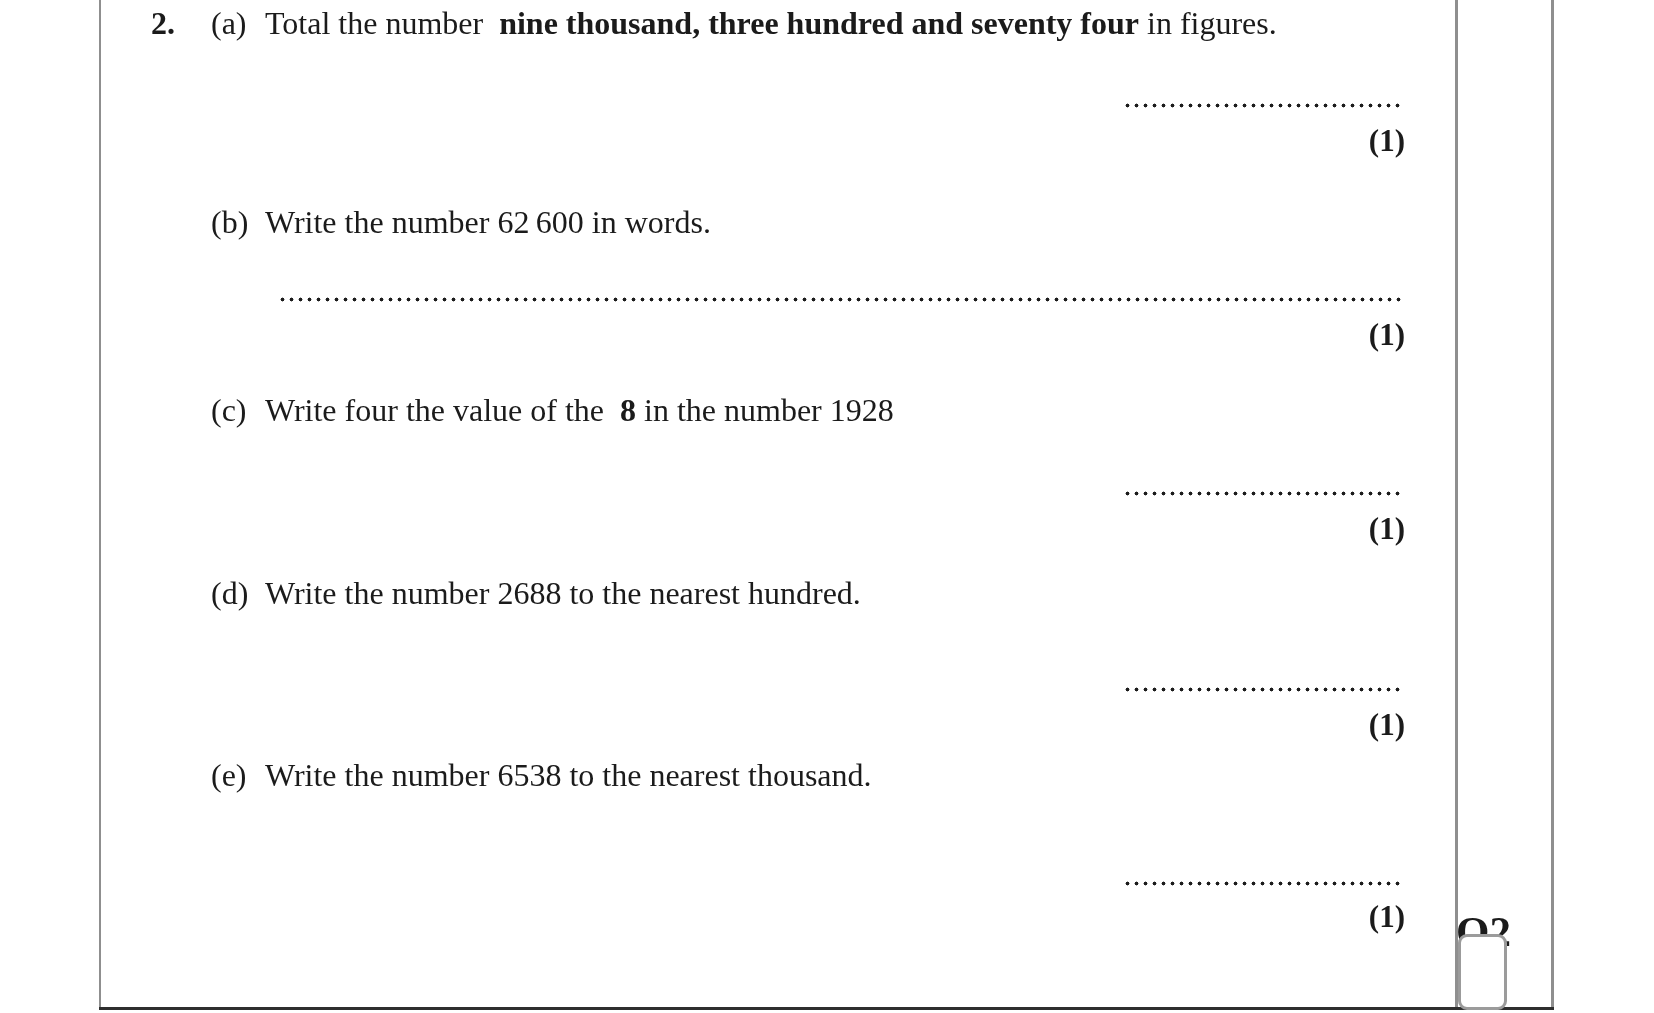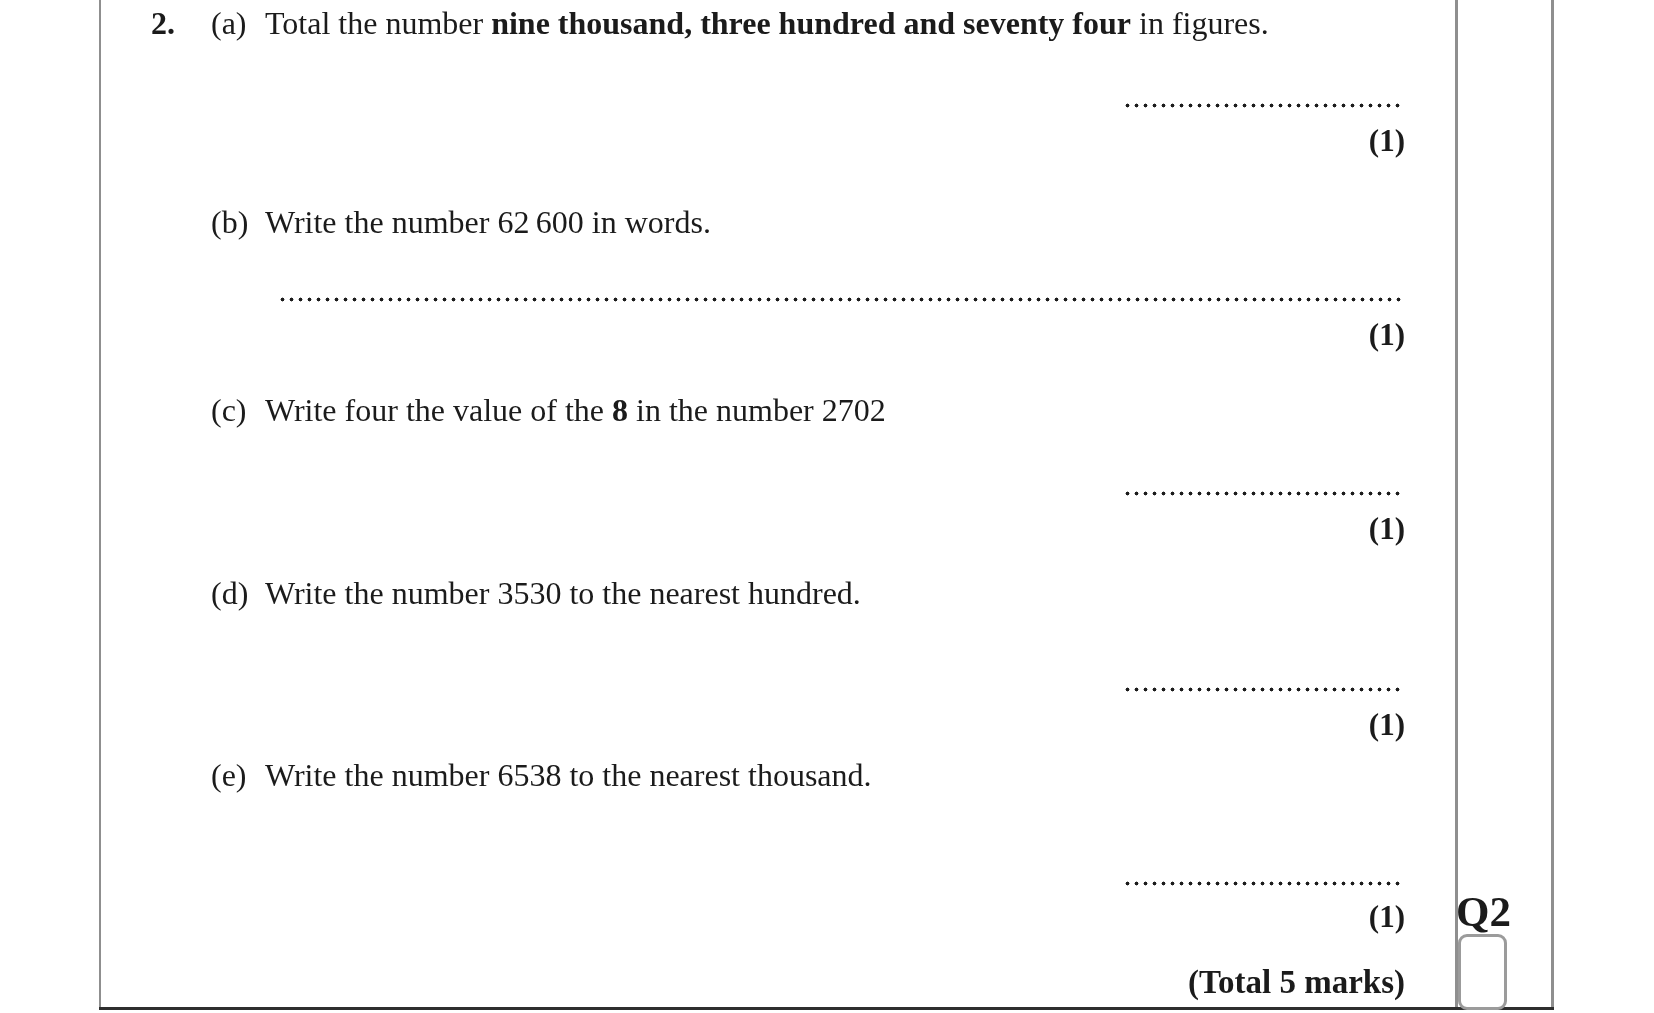--- a/index.html
+++ b/index.html
@@ -34,34 +34,34 @@
     background-repeat: repeat-x;
     background-position: left center;
   }
   .dotted.short { left: 1123px; width: 278px; }
   .dotted.long  { left: 278px;  width: 1123px; }
   .marks {
     position: absolute; left: 1255px; width: 150px;
     text-align: right; font-size: 31px; font-weight: bold;
   }
   #q-ref {
-    position: absolute; left: 1456px; top: 890px;
+    position: absolute; left: 1456px; top: 910px;
     font-size: 43px; font-weight: bold; line-height: 1;
   }
   #mark-box {
     position: absolute; left: 1458px; top: 934px;
     width: 43px; height: 70px;
     border: 3px solid #9b9b9b; border-radius: 9px;
     background: #ffffff;
   }
   #total-marks {
     position: absolute; left: 955px; width: 450px; top: 964px;
     text-align: right; font-size: 33px; font-weight: bold;
   }
-  b { font-weight: bold; }
+  b { font-weight: bold; margin-left: 8px; }
 </style>
 </head>
 <body>
 
 <div id="page">
 
   <div id="left-rule" class="vrule"></div>
   <div id="right-rule-inner" class="vrule"></div>
   <div id="right-rule-outer" class="vrule"></div>
   <div id="bottom-rule"></div>
@@ -77,37 +77,36 @@
 
   <div class="part" style="top:204px">
     <span class="plabel">(b)</span>
     <span class="ptext"><span>Write the number 62 600 in words.</span><b></b><span></span></span>
   </div>
   <div class="dotted long" style="top:297px"></div>
   <div class="marks" style="top:317px">(1)</div>
 
   <div class="part" style="top:392px">
     <span class="plabel">(c)</span>
-    <span class="ptext"><span>Write four the value of the </span><b>8</b><span> in the number 2702</span></span>
+    <span class="ptext"><span>Write four the value of the </span><b>8</b><span> in the number 1928</span></span>
   </div>
   <div class="dotted short" style="top:491px"></div>
   <div class="marks" style="top:511px">(1)</div>
 
   <div class="part" style="top:575px">
     <span class="plabel">(d)</span>
-    <span class="ptext"><span>Write the number 3530 to the nearest hundred.</span><b></b><span></span></span>
+    <span class="ptext"><span>Write the number 2688 to the nearest hundred.</span><b></b><span></span></span>
   </div>
   <div class="dotted short" style="top:687px"></div>
   <div class="marks" style="top:707px">(1)</div>
 
   <div class="part" style="top:757px">
     <span class="plabel">(e)</span>
     <span class="ptext"><span>Write the number 6538 to the nearest thousand.</span><b></b><span></span></span>
   </div>
   <div class="dotted short" style="top:881px"></div>
   <div class="marks" style="top:899px">(1)</div>
 
   <div id="q-ref">Q2</div>
   <div id="mark-box"></div>
 
-  <div id="total-marks">(Total 5 marks)</div>
 
 </div>
 
 </body></html>

